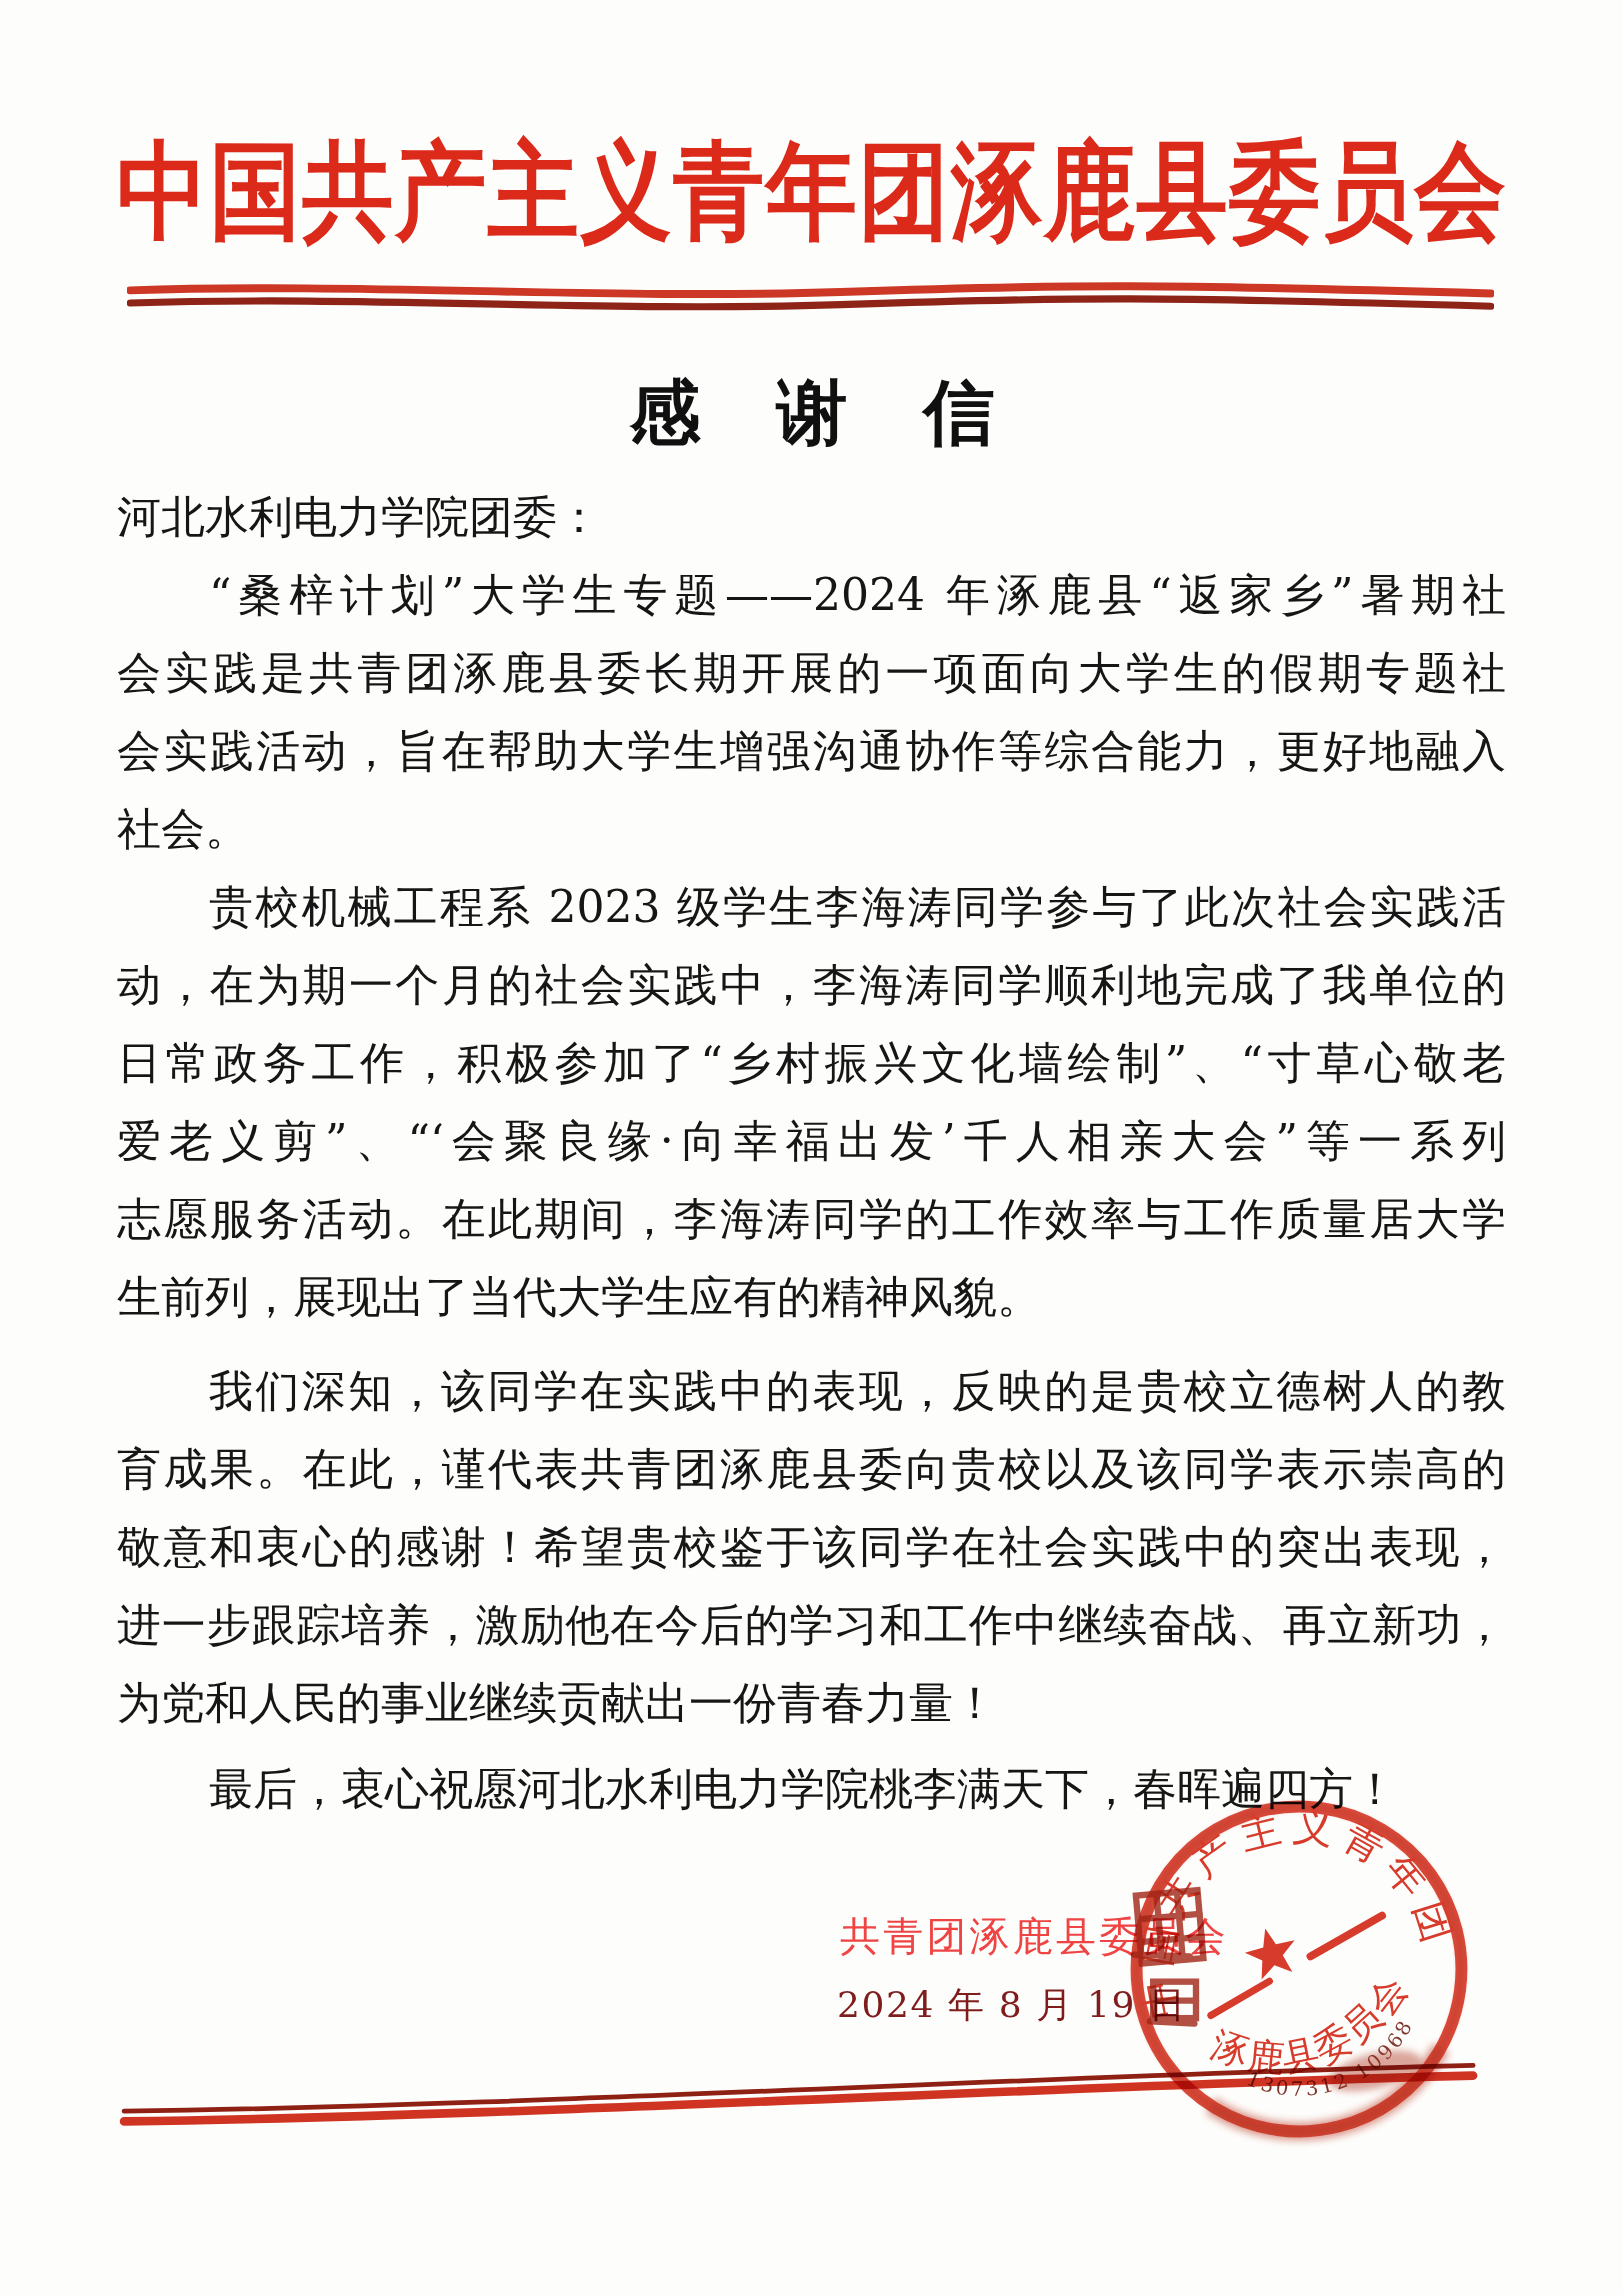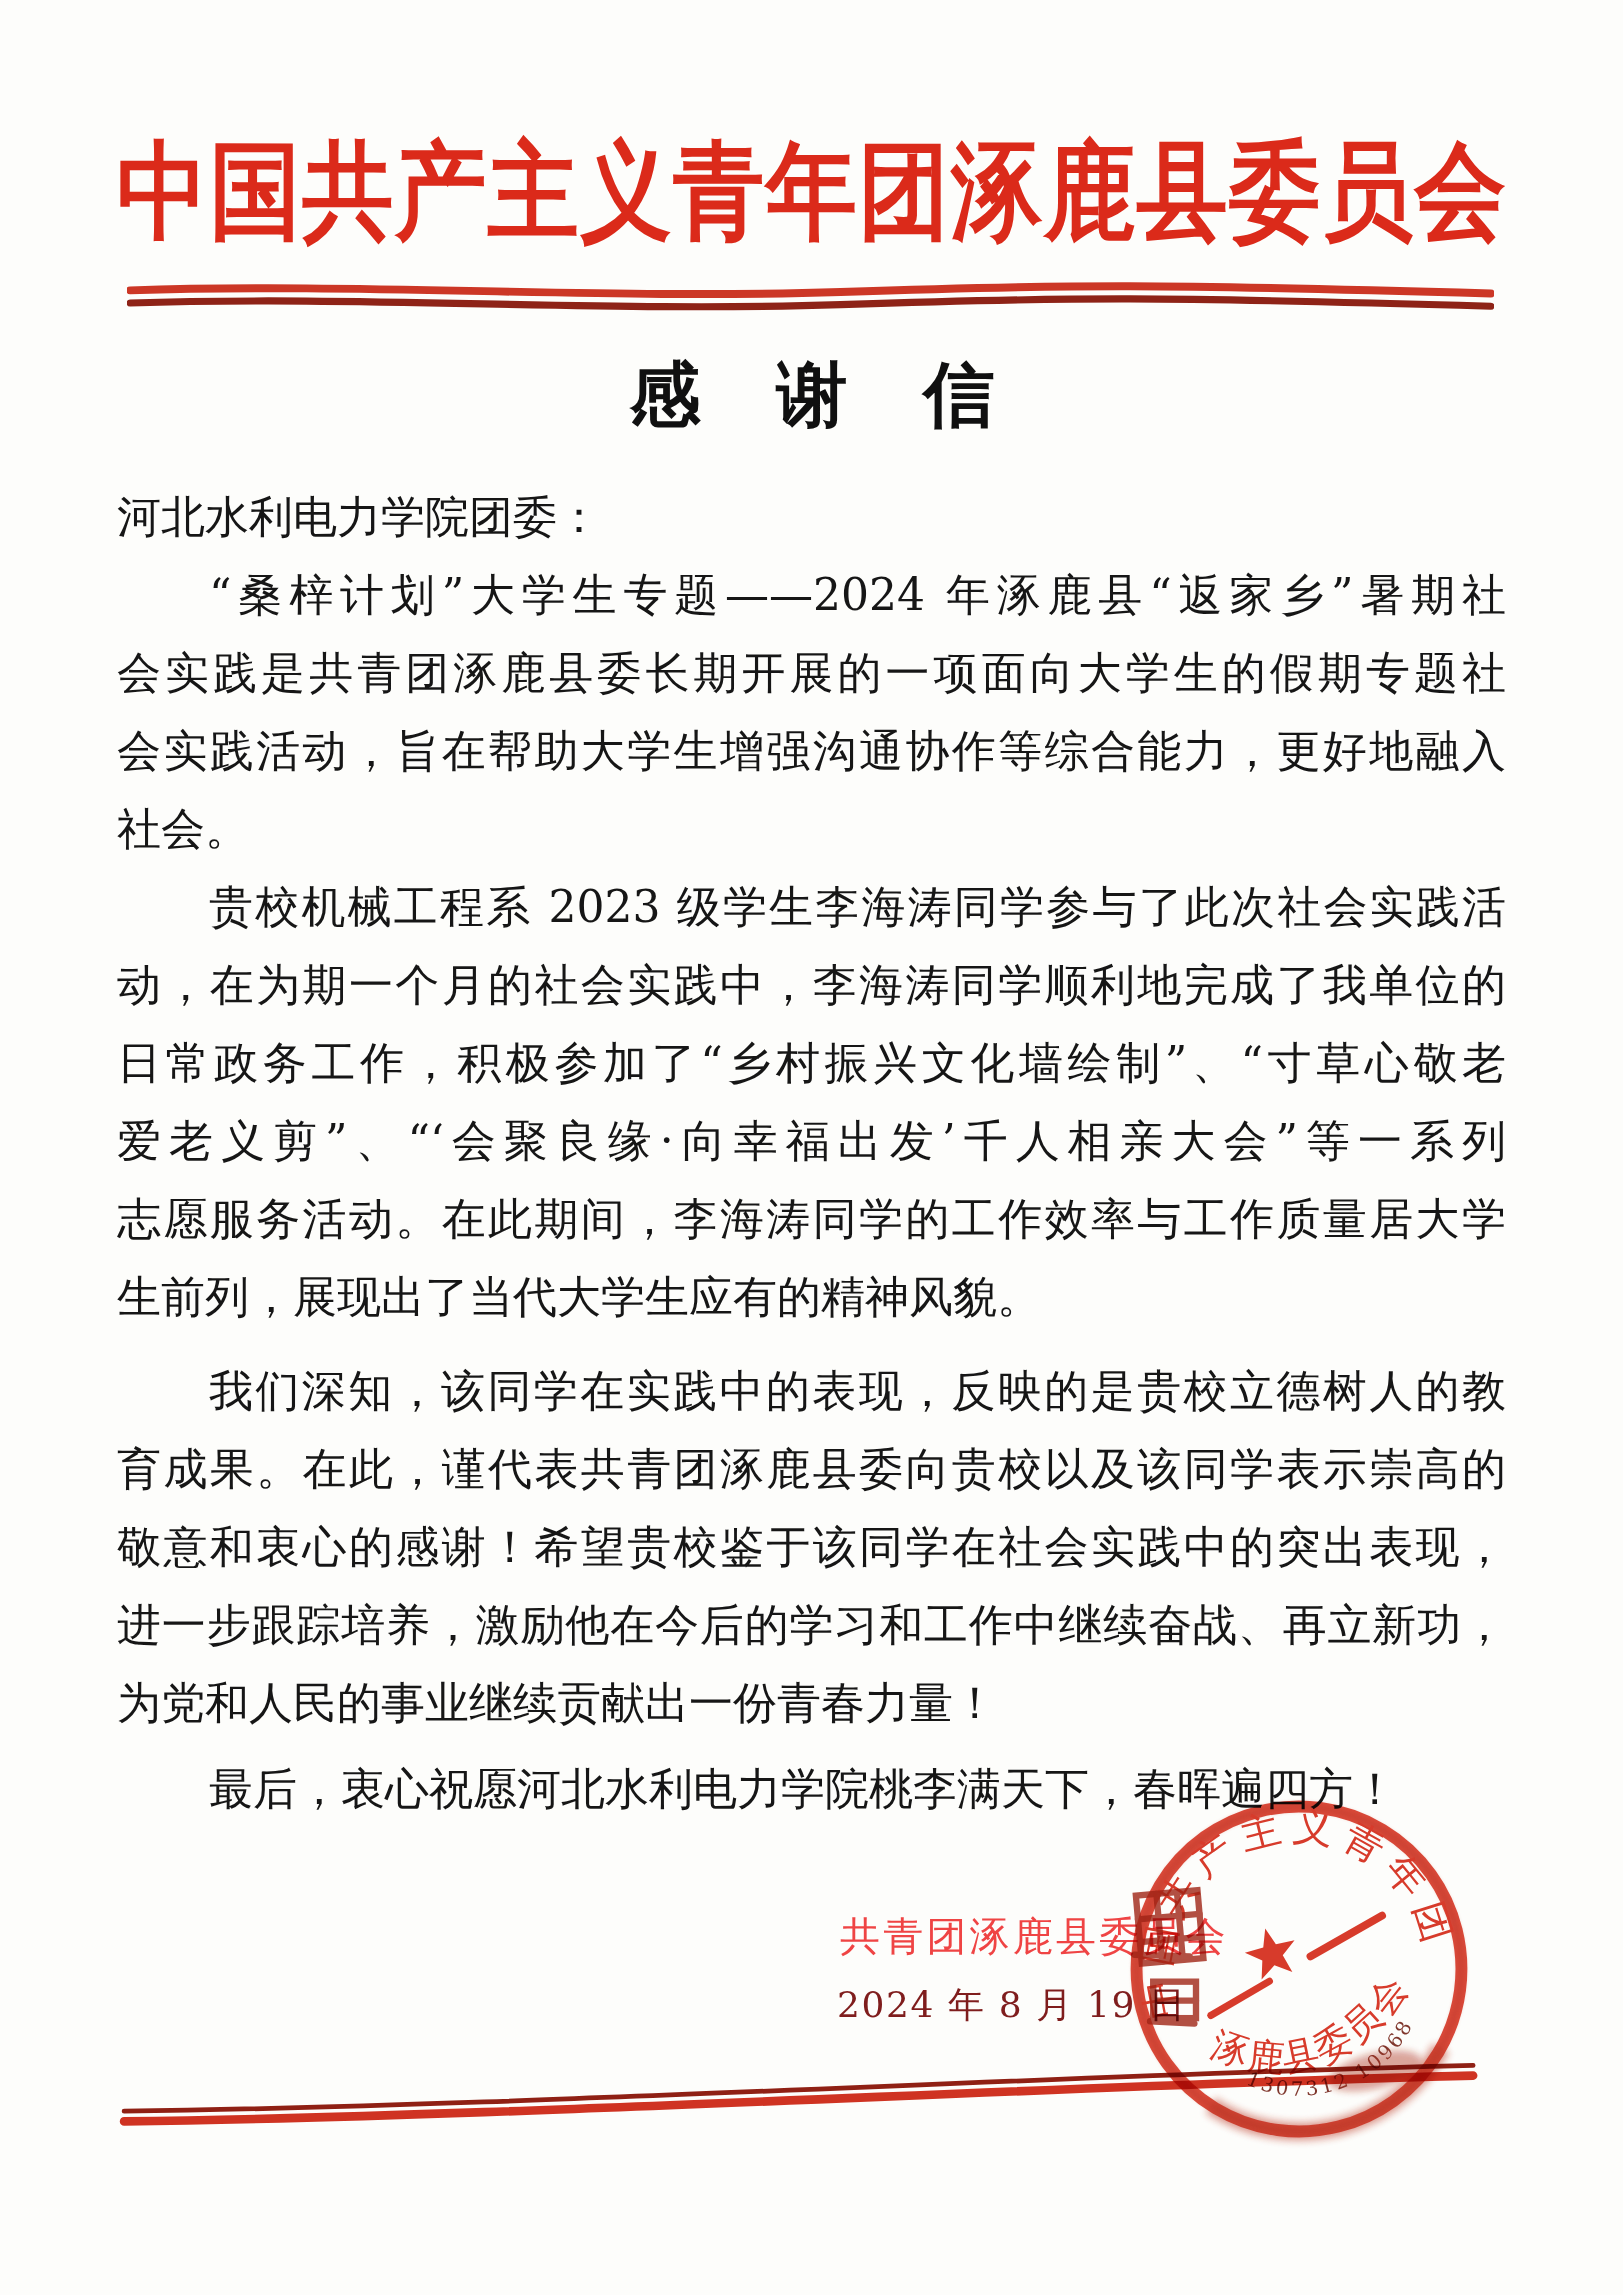--- a/index.html
+++ b/index.html
@@ -20,21 +20,21 @@
     color:#db2a1a;
     letter-spacing:1.6px;
     transform:scale(0.94,1.10);
     transform-origin:50% 0;
     white-space:nowrap;
     font-family:"DejaVu Serif","Liberation Serif",serif;
   }
   .rule-top{position:absolute;top:276px;left:127px;}
   
   .doc-title{
-    position:absolute;top:348px;left:0;width:100%;
+    position:absolute;top:366px;left:0;width:100%;
     text-align:center;
     font-size:71px;font-weight:700;color:#101010;
     letter-spacing:76px;text-indent:76px;
     white-space:nowrap;
   }
   
   .body-block{
     position:absolute;top:478px;left:117px;width:1389px;
     font-size:44px;color:#161616;
   }

